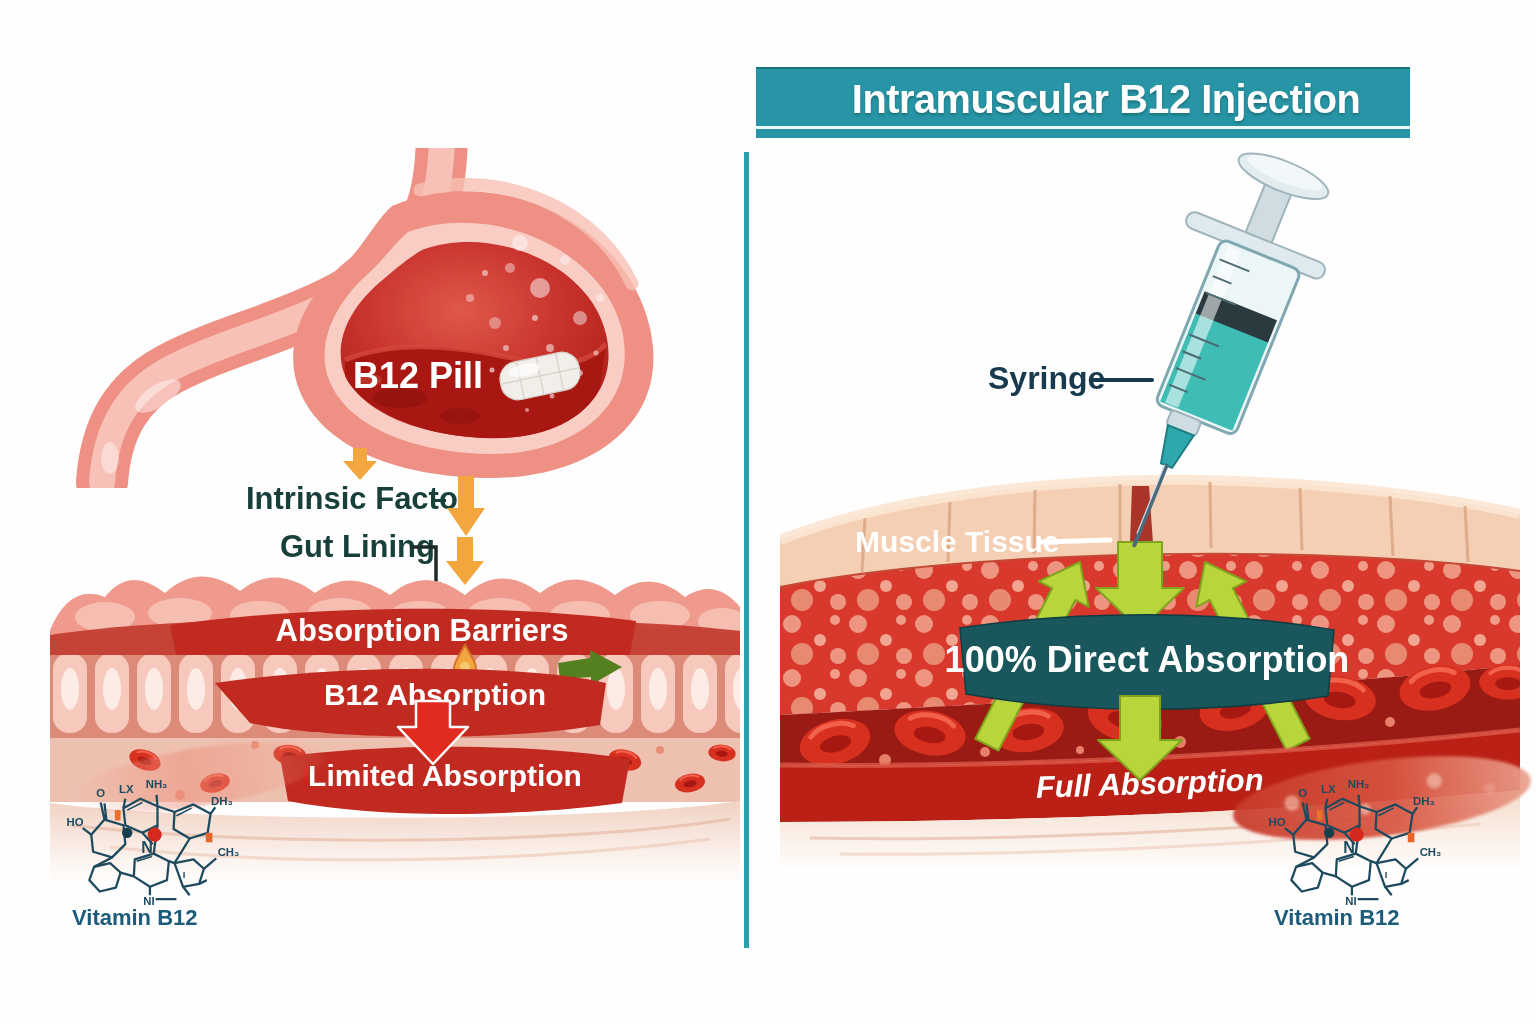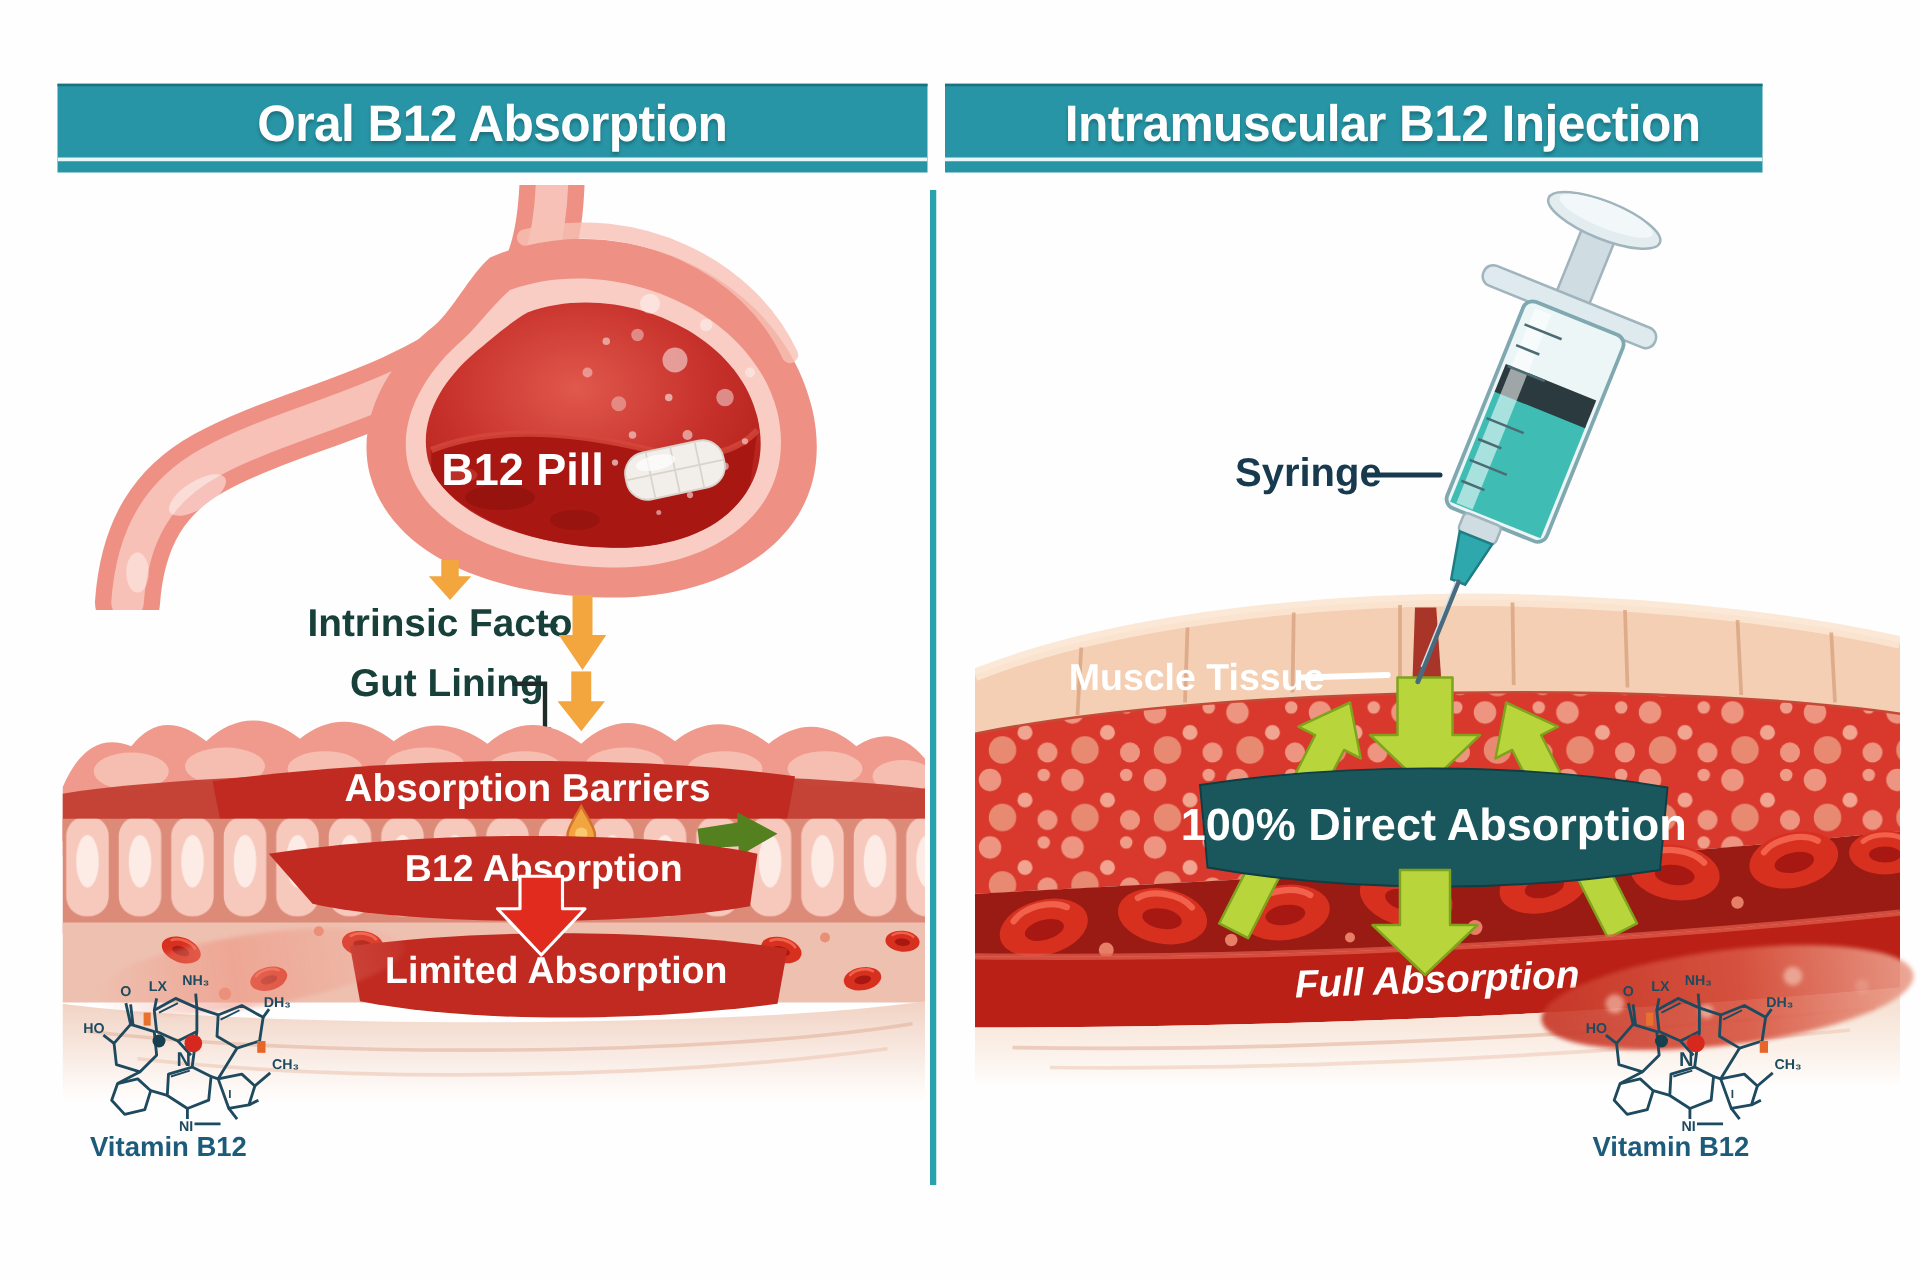--- a/index.html
+++ b/index.html
@@ -63,24 +63,20 @@
         <text x="128" y="108" class="mol-t" text-anchor="middle" style="font-size:10px">I</text>
       </symbol>
       <symbol id="rbc" viewBox="-40 -26 80 52">
         <ellipse rx="36" ry="22" fill="#d8301f"></ellipse>
         <ellipse cy="2" rx="16" ry="8" fill="#a81812"></ellipse>
         <path d="M-22,-11 A27,16 0 0 1 22,-11" stroke="#f2614b" stroke-width="5" fill="none" stroke-linecap="round"></path>
       </symbol>
     </defs>
   </svg>
 
-  <div class="banner" style="left:46px;width:696px;">
-    <div class="banner-title">Oral B12 Absorption</div>
-    <div class="banner-stripe"></div>
-  </div>
   <div class="banner" style="left:756px;width:654px;padding-left:46px;">
     <div class="banner-title">Intramuscular B12 Injection</div>
     <div class="banner-stripe"></div>
   </div>
   <div class="divider"></div>
 
   <svg class="abs" style="left:40px;top:148px" width="640" height="340" viewBox="0 0 640 340">
     <defs>
       <radialGradient id="cavityGrad" cx="45%" cy="35%" r="75%">
         <stop offset="0%" stop-color="#e0584c"></stop>

